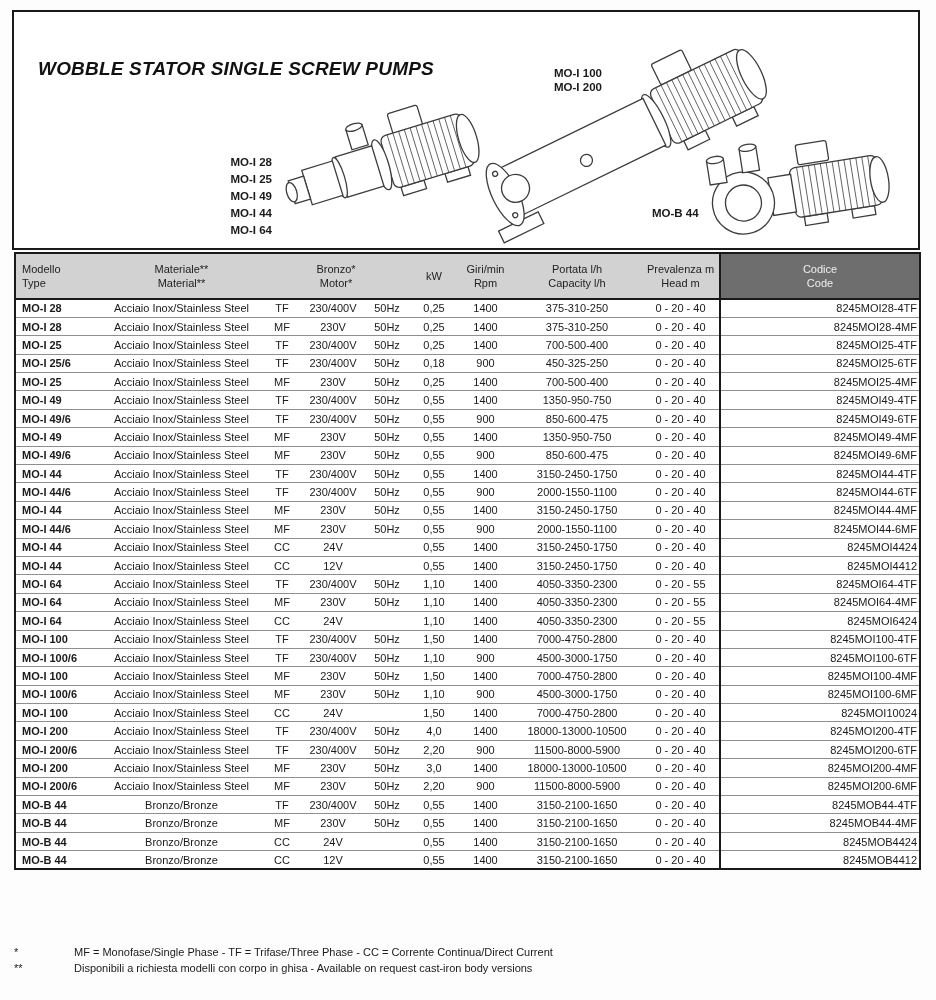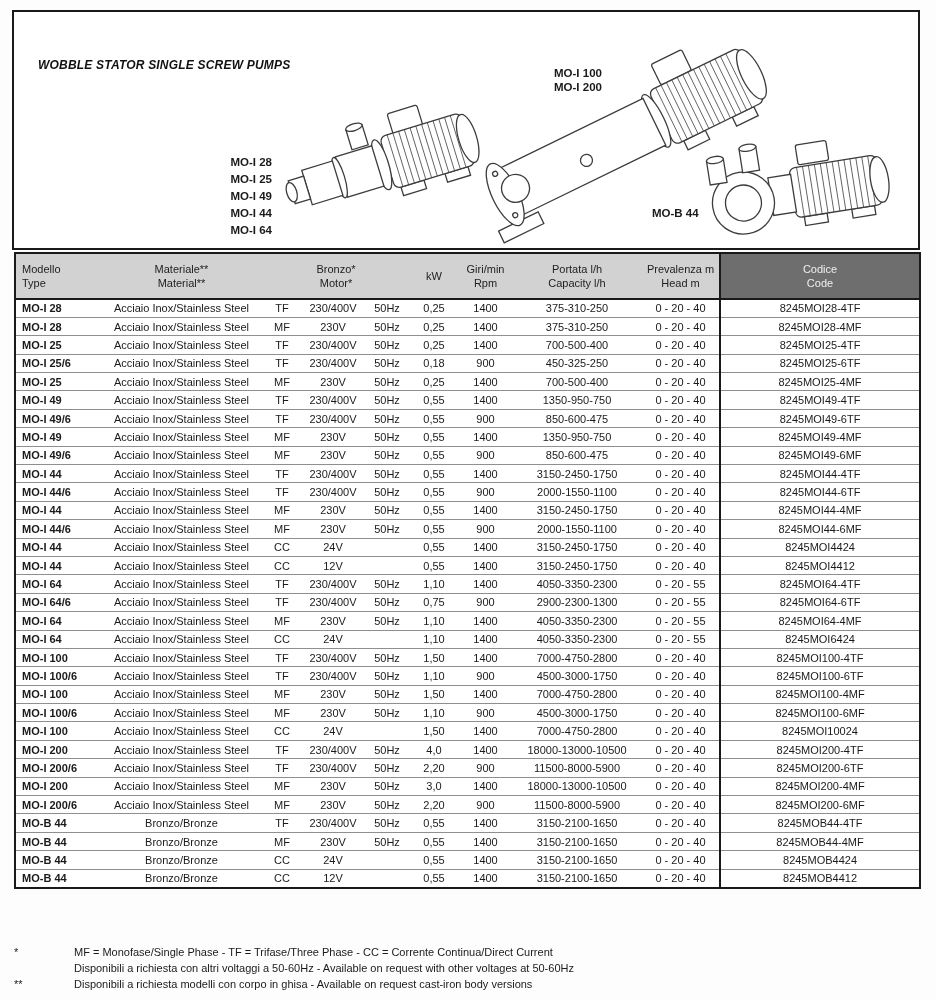--- a/index.html
+++ b/index.html
@@ -11,21 +11,21 @@
   }
   .page { position:absolute; inset:0; background:#fdfdfd; }
 
   
   .frame {
     position:absolute; left:12px; top:10px; width:908px; height:240px;
     border:2px solid var(--border,#1a1a1a); background:#fff;
   }
   .page-title {
     position:absolute; left:24px; top:46px;
-    font-size:12px; font-weight:bold; font-style:italic; letter-spacing:0.2px; color:#111;
+    font-size:19px; font-weight:bold; font-style:italic; letter-spacing:0.2px; color:#111;
   }
   .labels-g1 {
     position:absolute; left:168px; top:142px; width:90px;
     text-align:right; font-weight:bold; font-size:11.5px; line-height:17px;
   }
   .labels-g2 {
     position:absolute; left:540px; top:54px; width:70px;
     text-align:left; font-weight:bold; font-size:11.5px; line-height:14px;
   }
   .label-g3 {
@@ -58,21 +58,21 @@
     color:var(--code-header-text,#efefef);
     border-left:2px solid var(--border,#1a1a1a);
     margin-top:44px;
   }
   tbody td {
     height:18.4px; border-top:1px solid #8f8f8f;
     text-align:center; padding:0 2px; background:#fff;
     white-space:nowrap; overflow:hidden;
   }
   tbody td.c0 { text-align:left; padding-left:6px; font-weight:bold; }
-  tbody td.c9 { border-left:2px solid var(--border,#1a1a1a); }
+  tbody td.c9 { border-left:2px solid var(--border,#1a1a1a);text-align:right; }
 
   
   .footnotes { position:absolute; left:14px; top:944px; width:900px; font-size:11px; line-height:16px; }
   .footnote { display:flex; }
   .footnote .marker { width:16px; flex:0 0 16px; }
   .footnote .ftext { flex:1;padding-left:44px; }
 </style>
 </head>
 <body>
 
@@ -389,32 +389,20 @@
             <td class="c2">TF</td>
             <td class="c3">230/400V</td>
             <td class="c4">50Hz</td>
             <td class="c5">1,10</td>
             <td class="c6">1400</td>
             <td class="c7">4050-3350-2300</td>
             <td class="c8">0 - 20 - 55</td>
             <td class="c9">8245MOI64-4TF</td>
           </tr>
           <tr>
-            <td class="c0">MO-I 64/6</td>
-            <td class="c1">Acciaio Inox/Stainless Steel</td>
-            <td class="c2">TF</td>
-            <td class="c3">230/400V</td>
-            <td class="c4">50Hz</td>
-            <td class="c5">0,75</td>
-            <td class="c6">900</td>
-            <td class="c7">2900-2300-1300</td>
-            <td class="c8">0 - 20 - 55</td>
-            <td class="c9">8245MOI64-6TF</td>
-          </tr>
-          <tr>
             <td class="c0">MO-I 64</td>
             <td class="c1">Acciaio Inox/Stainless Steel</td>
             <td class="c2">MF</td>
             <td class="c3">230V</td>
             <td class="c4">50Hz</td>
             <td class="c5">1,10</td>
             <td class="c6">1400</td>
             <td class="c7">4050-3350-2300</td>
             <td class="c8">0 - 20 - 55</td>
             <td class="c9">8245MOI64-4MF</td>
@@ -590,22 +578,18 @@
         </tbody>
     </table>
   </div>
 
   <div class="footnotes">
     <div class="footnote">
       <span class="marker">*</span>
       <span class="ftext">MF = Monofase/Single Phase - TF = Trifase/Three Phase - CC = Corrente Continua/Direct Current</span>
     </div>
     <div class="footnote">
-      <span class="marker"></span>
-      <span class="ftext">Disponibili a richiesta con altri voltaggi a 50-60Hz - Available on request with other voltages at 50-60Hz</span>
-    </div>
-    <div class="footnote">
       <span class="marker">**</span>
       <span class="ftext">Disponibili a richiesta modelli con corpo in ghisa - Available on request cast-iron body versions</span>
     </div>
   </div>
 
 </div>
 
 </body></html>

